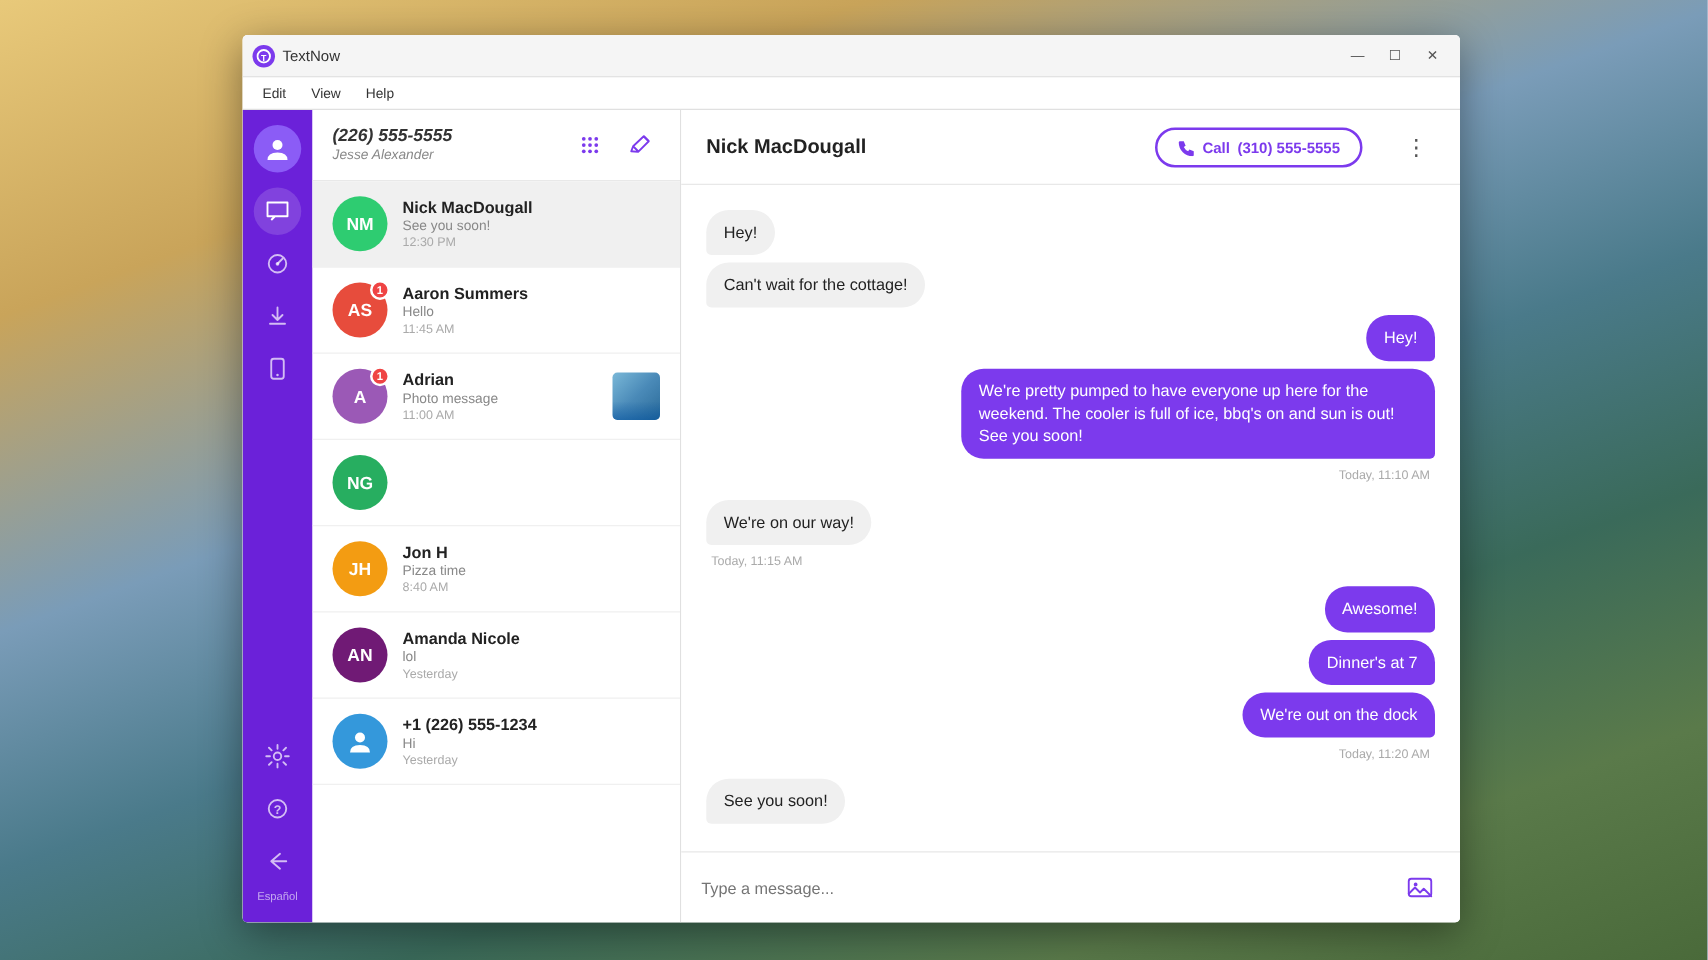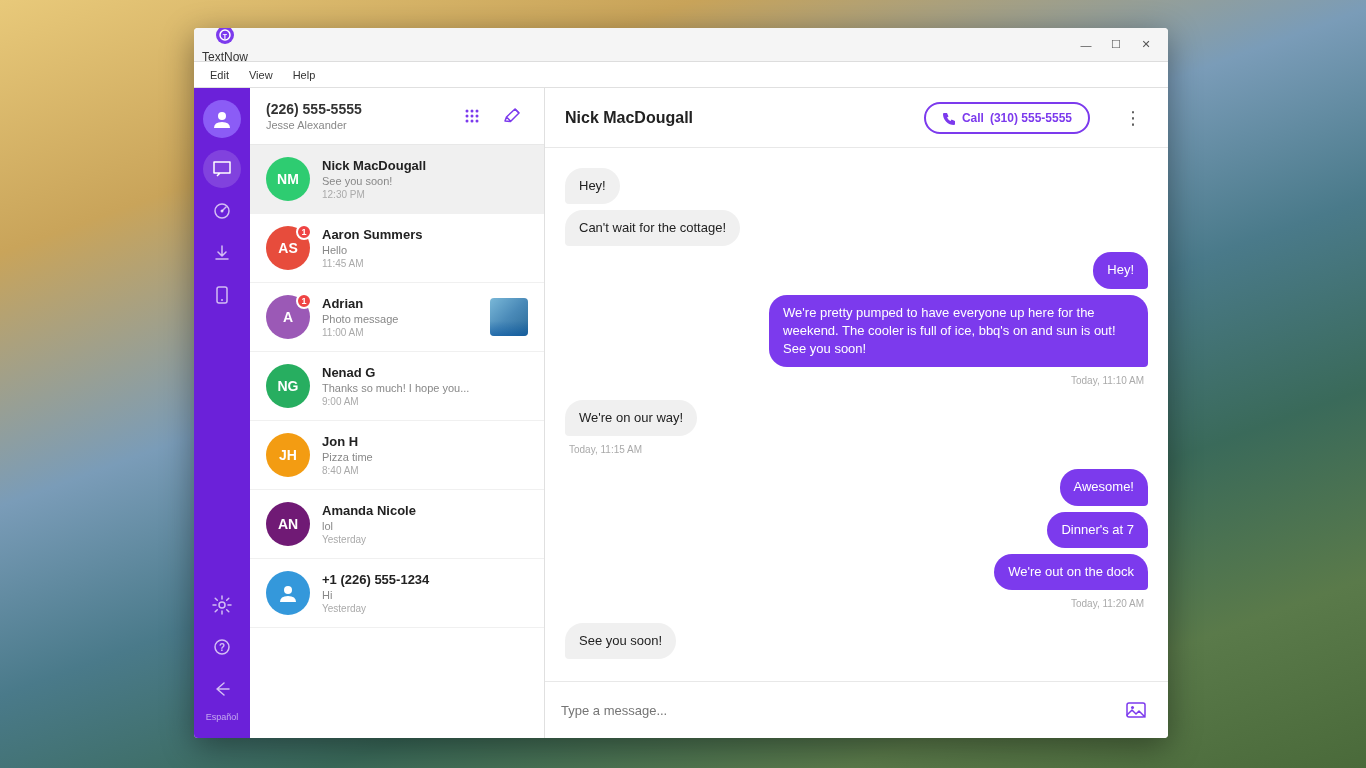--- a/index.html
+++ b/index.html
@@ -44,21 +44,20 @@
       height: 34px;
       background: #f5f5f5;
       border-bottom: 1px solid #ddd;
       padding: 0 8px;
       flex-shrink: 0;
     }
     .title-bar-left {
       display: flex;
       align-items: center;
       gap: 6px;
-      flex-direction: column;
     }
     .title-bar-icon {
       width: 18px;
       height: 18px;
       background: #7c3aed;
       border-radius: 50%;
       display: flex;
       align-items: center;
       justify-content: center;
       color: white;
@@ -165,23 +164,24 @@
       background: #fff;
       border-right: 1px solid #e0e0e0;
       display: flex;
       flex-direction: column;
       flex-shrink: 0;
     }
     .contacts-header {
       padding: 12px 16px;
       border-bottom: 1px solid #e8e8e8;
       display: flex;
-      align-items: center;
+      align-items: flex-start;
       justify-content: space-between;
       flex-shrink: 0;
+      font-style: italic;
     }
     .contacts-number {
       font-size: 14px;
       font-weight: 600;
       color: #333;
     }
     .contacts-name {
       font-size: 11px;
       color: #888;
       margin-top: 2px;
@@ -552,25 +552,20 @@
           <div class="contact-info">
             <div class="contact-name">Adrian</div>
             <div class="contact-preview">Photo message</div>
             <div class="contact-time">11:00 AM</div>
           </div>
           <div class="contact-thumbnail"></div>
         </div>
 
         <div class="contact-item">
           <div class="contact-avatar" style="background:#27ae60;">NG</div>
-          <div class="contact-info">
-            <div class="contact-name">Nenad G</div>
-            <div class="contact-preview">Thanks so much! I hope you...</div>
-            <div class="contact-time">9:00 AM</div>
-          </div>
         </div>
 
         <div class="contact-item">
           <div class="contact-avatar" style="background:#f39c12;">JH</div>
           <div class="contact-info">
             <div class="contact-name">Jon H</div>
             <div class="contact-preview">Pizza time</div>
             <div class="contact-time">8:40 AM</div>
           </div>
         </div>

